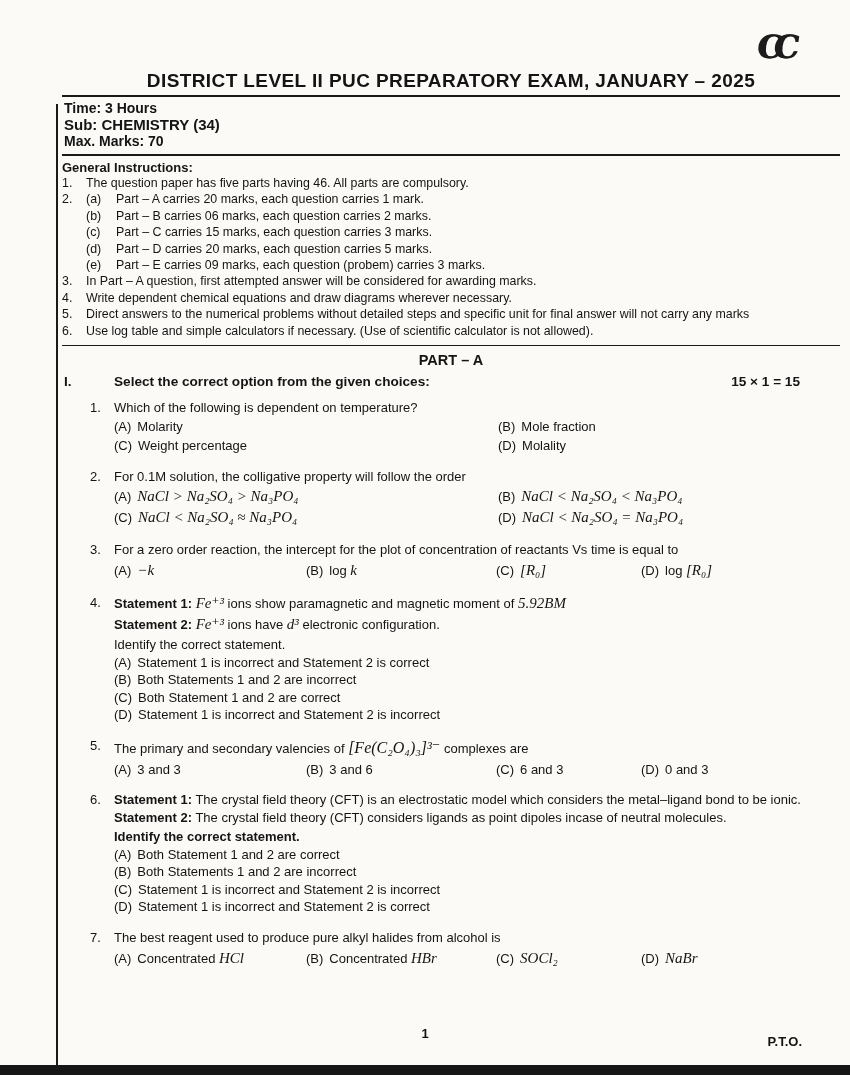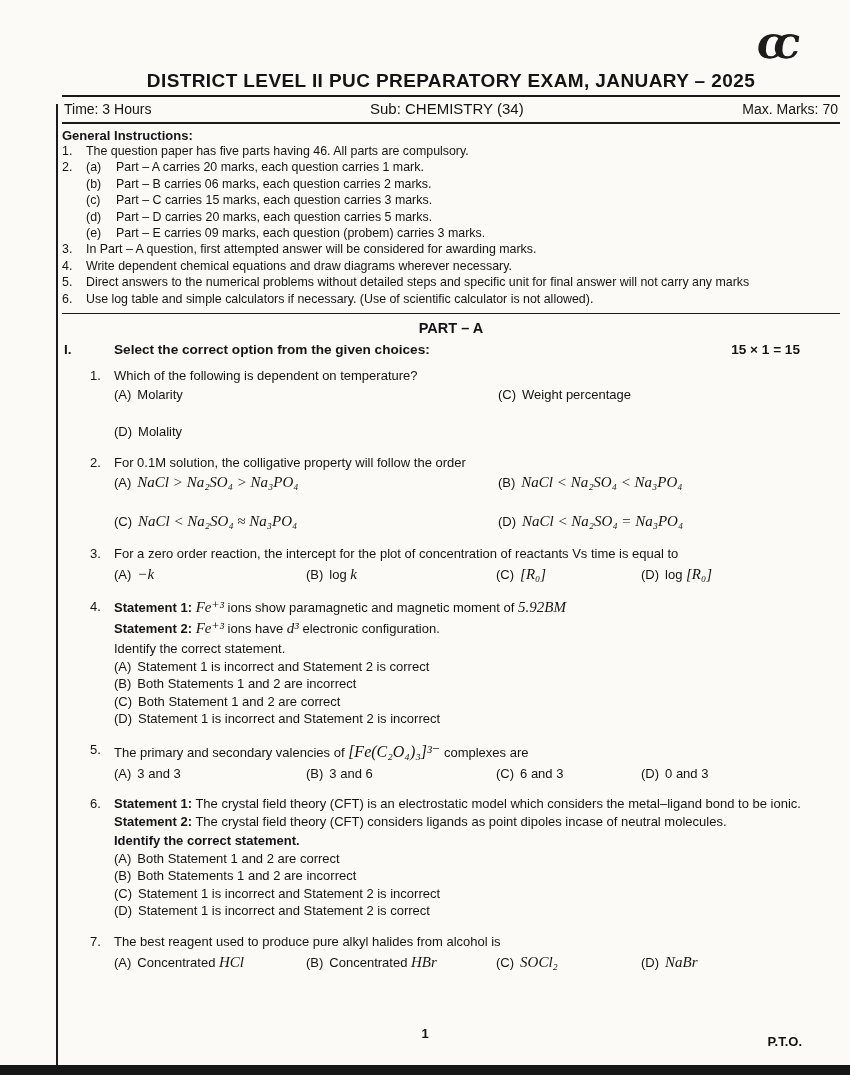--- a/index.html
+++ b/index.html
@@ -14,42 +14,42 @@
     position:absolute; top:28px; right:50px;
     font-family:"DejaVu Serif", serif; font-weight:bold; font-size:32px;
     letter-spacing:-9px; padding-right:10px; transform:skewX(-8deg); color:#1c1c1c;
     text-shadow:1px 0 0 #1c1c1c;
   }
   .content { position:absolute; left:62px; right:10px; top:30px; }
 
   .title { text-align:center; font-weight:bold; font-size:19px; letter-spacing:.4px; margin-top:40px; }
   .rule { height:2px; background:#1a1a1a; margin-top:3px; }
   .rule.thin { height:1px; }
-  .meta-row { display:flex; justify-content:space-between; align-items:baseline; font-weight:normal; font-size:14px; padding:3px 2px 2px 2px; }
+  .meta-row { display:flex; justify-content:space-between; align-items:baseline; font-weight:bold; font-size:14px; padding:3px 2px 2px 2px;flex-direction:column; }
   .meta-row .mid { font-size:15px; }
 
   .ins-head { font-weight:bold; font-size:13px; margin-top:4px; }
   .ins-row { display:flex; line-height:16.4px; font-size:12.4px; }
   .ins-num { width:24px; flex:none; }
   .ins-sub { width:30px; flex:none; }
   .ins-text { flex:1; }
 
   .part-head { text-align:center; font-weight:bold; font-size:14.5px; margin:6px 0 6px 0; }
   .sec-row { display:flex; font-weight:bold; font-size:13.6px; margin:2px 0 10px 0; }
   .sec-roman { width:28px; flex:none; padding-left:2px; }
   .sec-prompt { flex:1; padding-left:22px; }
   .sec-marks { flex:none; padding-right:40px; }
 
   .q { margin:0 0 13px 28px; line-height:1.32; }
   .q-head { display:flex; }
   .q-num { width:24px; flex:none; }
   .q-text { flex:1; padding-right:30px; }
   .q-body { margin-left:24px; margin-top:2px; }
 
-  .grid2 { display:grid; grid-template-columns:384px 1fr; row-gap:20px; }
+  .grid2 { display:grid; grid-template-columns:384px 1fr; row-gap:2px; }
   .row4  { display:grid; grid-template-columns:192px 190px 145px 1fr; align-items:baseline; margin-top:3px; }
   .stack .opt { display:block; line-height:17.5px; }
 
   .opt-label { margin-right:6px; }
   .math { font-family:"Liberation Serif","DejaVu Serif", serif; font-style:italic; font-size:15px; }
   .math.big { font-size:16px; }
   .bold { font-weight:bold; }
   .stmt { margin-bottom:1px; }
   .just { text-align:justify; }
 
@@ -136,20 +136,23 @@
     </div>
 
     <div class="q">
       <div class="q-head">
         <span class="q-num">1.</span>
         <span class="q-text">Which of the following is dependent on temperature?</span>
       </div>
       <div class="q-body grid2">
         <span class="opt">
           <span class="opt-label">(A)</span><span>Molarity</span>
+        </span>
+        <span class="opt">
+          <span class="opt-label">(B)</span><span>Mole fraction</span>
         </span>
         <span class="opt">
           <span class="opt-label">(C)</span><span>Weight percentage</span>
         </span>
         <span class="opt">
           <span class="opt-label">(D)</span><span>Molality</span>
         </span>
       </div>
     </div>
 

